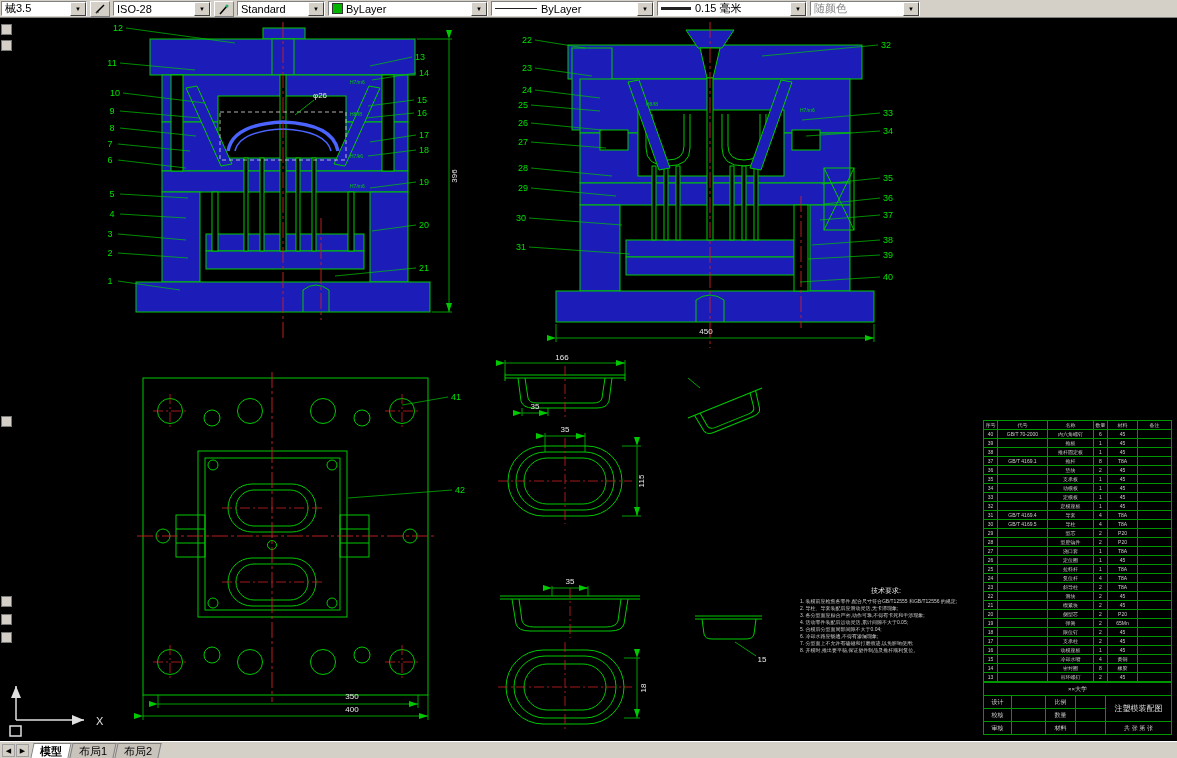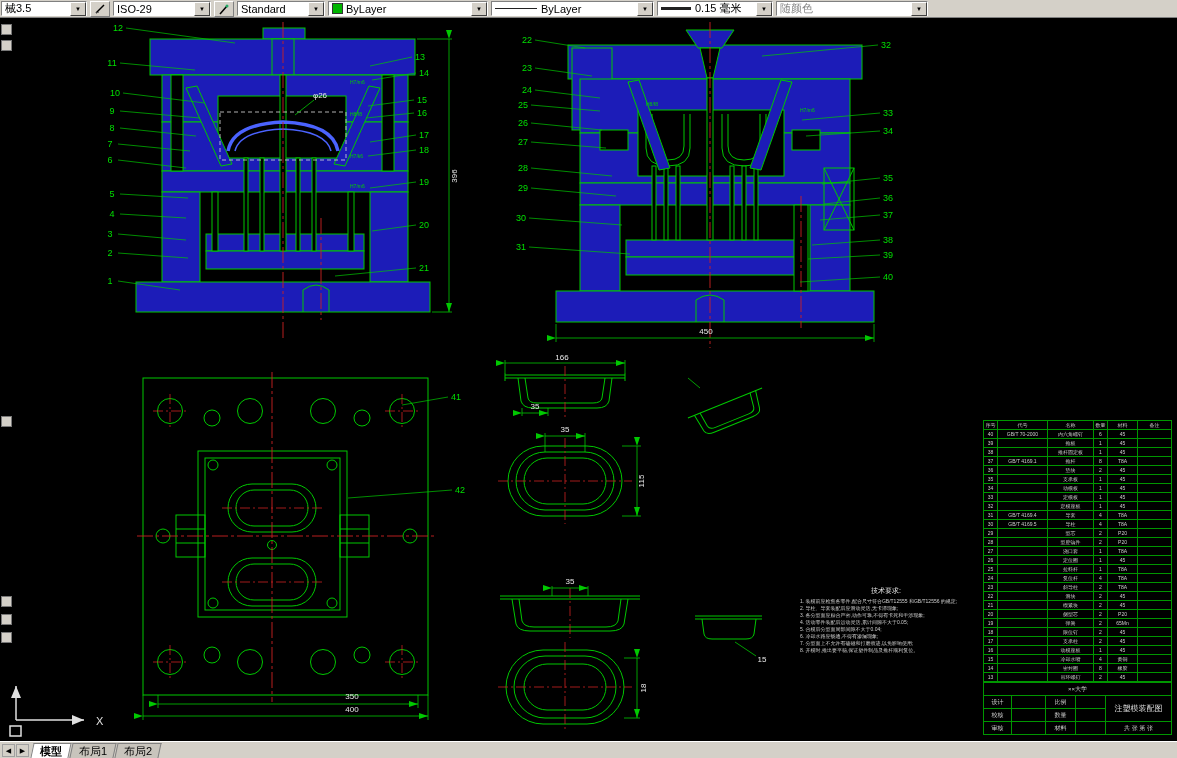--- a/index.html
+++ b/index.html
@@ -73,21 +73,21 @@
     <span class="cval">械3.5</span>
     <span class="arrow">▼</span>
   </div>
   <button class="tbtn">
     <svg width="12" height="12">
       <line x1="2" y1="10" x2="10" y2="2" stroke="#000" stroke-width="1.5"></line>
       <line x1="2" y1="10" x2="5" y2="9" stroke="#555" stroke-width="1"></line>
     </svg>
   </button>
   <div class="combo" style="width:98px">
-    <span class="cval">ISO-29</span>
+    <span class="cval">ISO-28</span>
     <span class="arrow">▼</span>
   </div>
   <button class="tbtn">
     <svg width="12" height="12">
       <line x1="2" y1="11" x2="9" y2="3" stroke="#000" stroke-width="1.5"></line>
       <circle cx="9" cy="3" r="1.5" fill="#2a6"></circle>
     </svg>
   </button>
   <div class="combo" style="width:88px">
     <span class="cval">Standard</span>
@@ -96,26 +96,26 @@
   <div class="combo" style="width:160px">
     <span class="swatch"></span>
     <span class="cval">ByLayer</span>
     <span class="arrow">▼</span>
   </div>
   <div class="combo" style="width:163px">
     <span class="ltline"></span>
     <span class="cval">ByLayer</span>
     <span class="arrow">▼</span>
   </div>
-  <div class="combo" style="width:116px">
+  <div class="combo" style="width:150px">
     <span class="lwline"></span>
     <span class="cval">0.15 毫米</span>
     <span class="arrow">▼</span>
   </div>
-  <div class="combo disabled" style="width:152px">
+  <div class="combo disabled" style="width:110px">
     <span class="cval">随颜色</span>
     <span class="arrow">▼</span>
   </div>
 </div>
 
 <div class="canvas">
 
   <div class="dock-icon" style="top:6px"></div>
   <div class="dock-icon" style="top:22px"></div>
   <div class="dock-icon" style="top:398px"></div>

